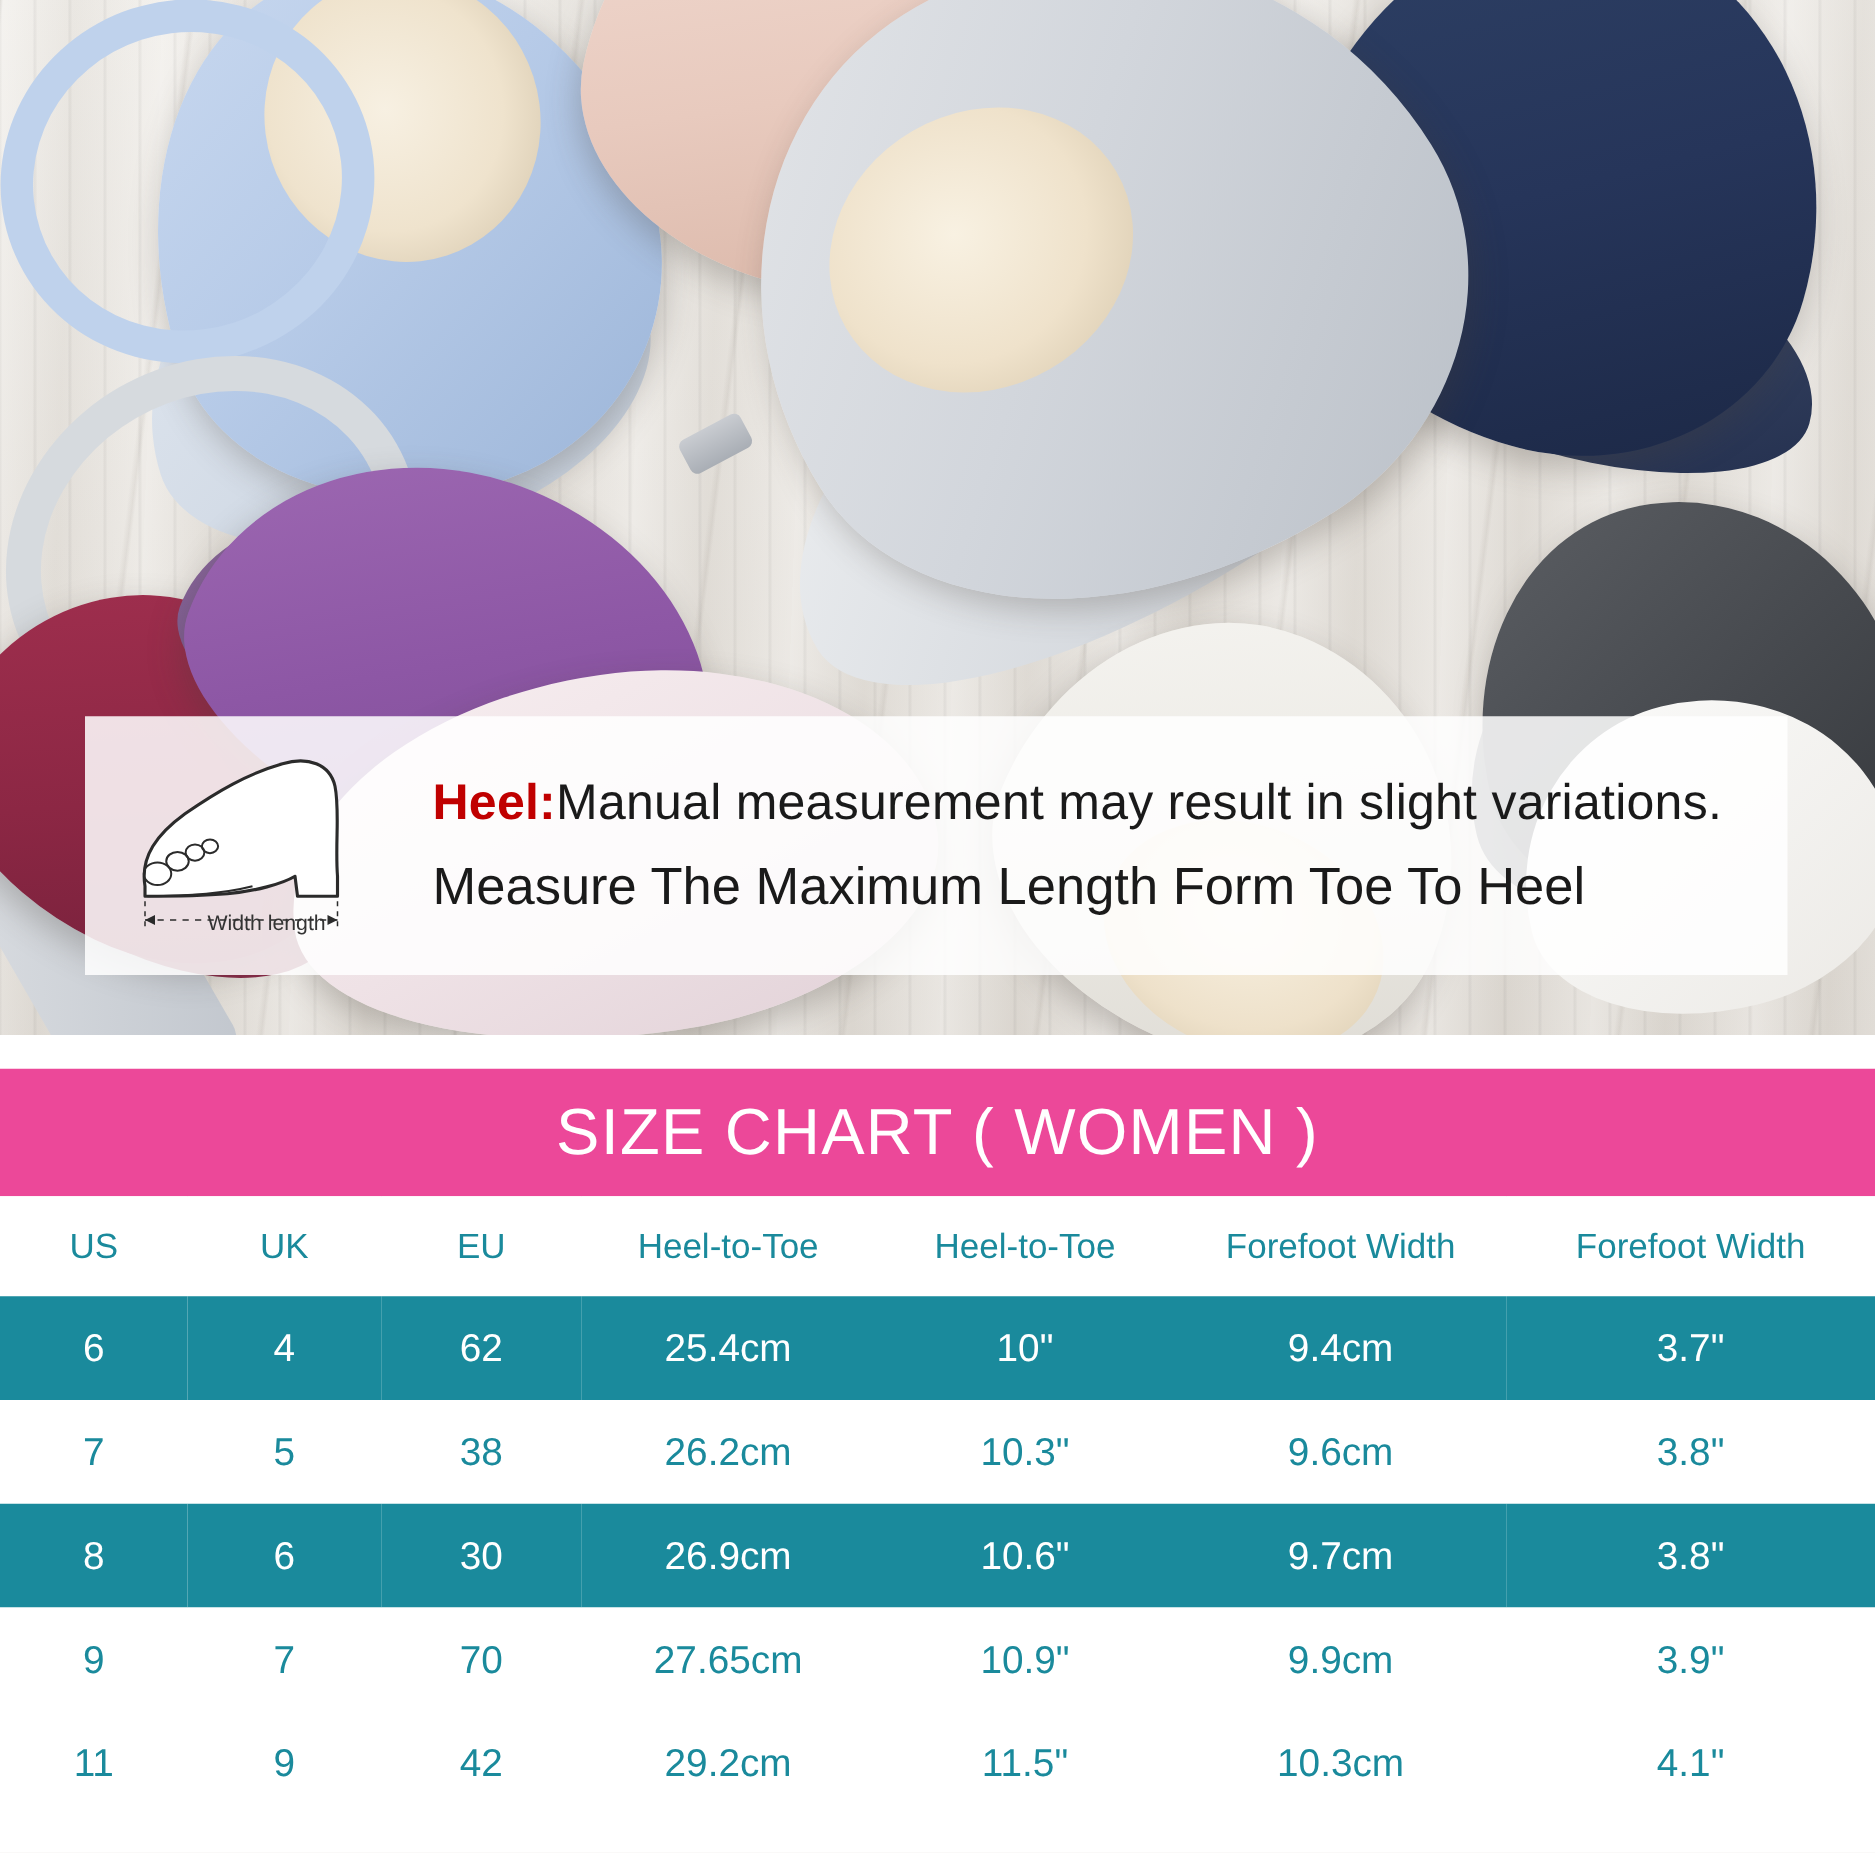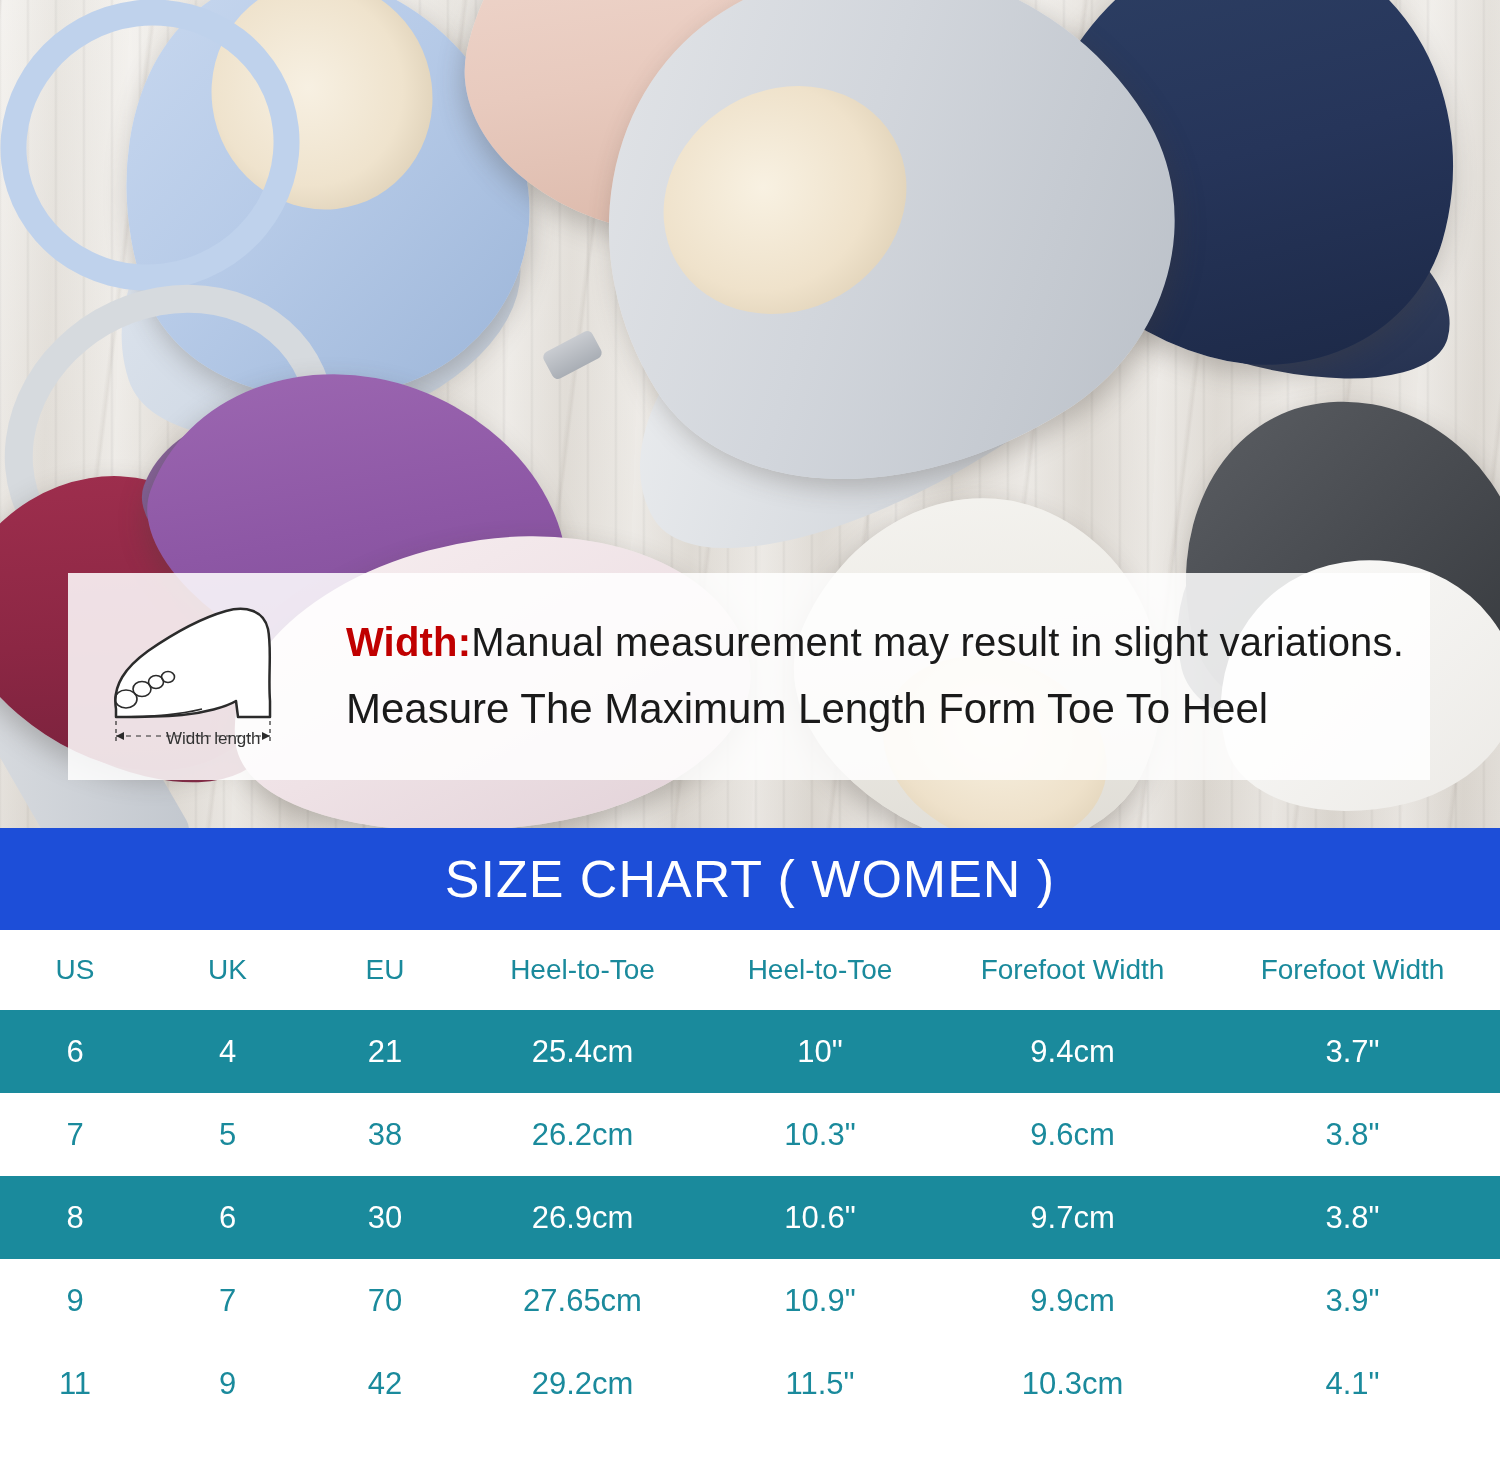--- a/index.html
+++ b/index.html
@@ -258,24 +258,25 @@
     left: 80px;
     top: 140px;
     font-size: 17px;
     color: #333;
   }
 
   
   .title-bar {
     width: 1500px;
     height: 102px;
-    background: #1d4ed8;
+    background: #ec4899;
     display: flex;
     align-items: center;
     justify-content: center;
+    margin-top: 27px;
   }
   .title-bar h1 {
     margin: 0;
     color: #ffffff;
     font-size: 52px;
     font-weight: normal;
     letter-spacing: 1px;
   }
 
   
@@ -369,21 +370,21 @@
         <line x1="30" y1="132" x2="30" y2="155" stroke="#2b2b2b" stroke-width="1.2" stroke-dasharray="4,4"></line>
         <line x1="184" y1="132" x2="184" y2="155" stroke="#2b2b2b" stroke-width="1.2" stroke-dasharray="4,4"></line>
         <line x1="30" y1="147" x2="184" y2="147" stroke="#2b2b2b" stroke-width="1.2" stroke-dasharray="5,5"></line>
         <path d="M30 147 l8 -4 v8 z" fill="#2b2b2b"></path>
         <path d="M184 147 l-8 -4 v8 z" fill="#2b2b2b"></path>
       </svg>
       <div class="foot-label">Width length</div>
     </div>
     <div class="note-text">
       <div class="note-line1">
-        <span class="note-kw">Width:</span><span>Manual measurement may result in slight variations.</span>
+        <span class="note-kw">Heel:</span><span>Manual measurement may result in slight variations.</span>
       </div>
       <div class="note-line2">Measure The Maximum Length Form Toe To Heel</div>
     </div>
   </div>
 </div>
 
 <div class="title-bar">
   <h1>SIZE CHART ( WOMEN )</h1>
 </div>
 
@@ -405,21 +406,21 @@
       <th>Heel-to-Toe</th>
       <th>Heel-to-Toe</th>
       <th>Forefoot Width</th>
       <th>Forefoot Width</th>
     </tr>
   </thead>
   <tbody>
     <tr class="odd">
       <td>6</td>
       <td>4</td>
-      <td>21</td>
+      <td>62</td>
       <td>25.4cm</td>
       <td>10"</td>
       <td>9.4cm</td>
       <td>3.7"</td>
     </tr>
     <tr class="even">
       <td>7</td>
       <td>5</td>
       <td>38</td>
       <td>26.2cm</td>

